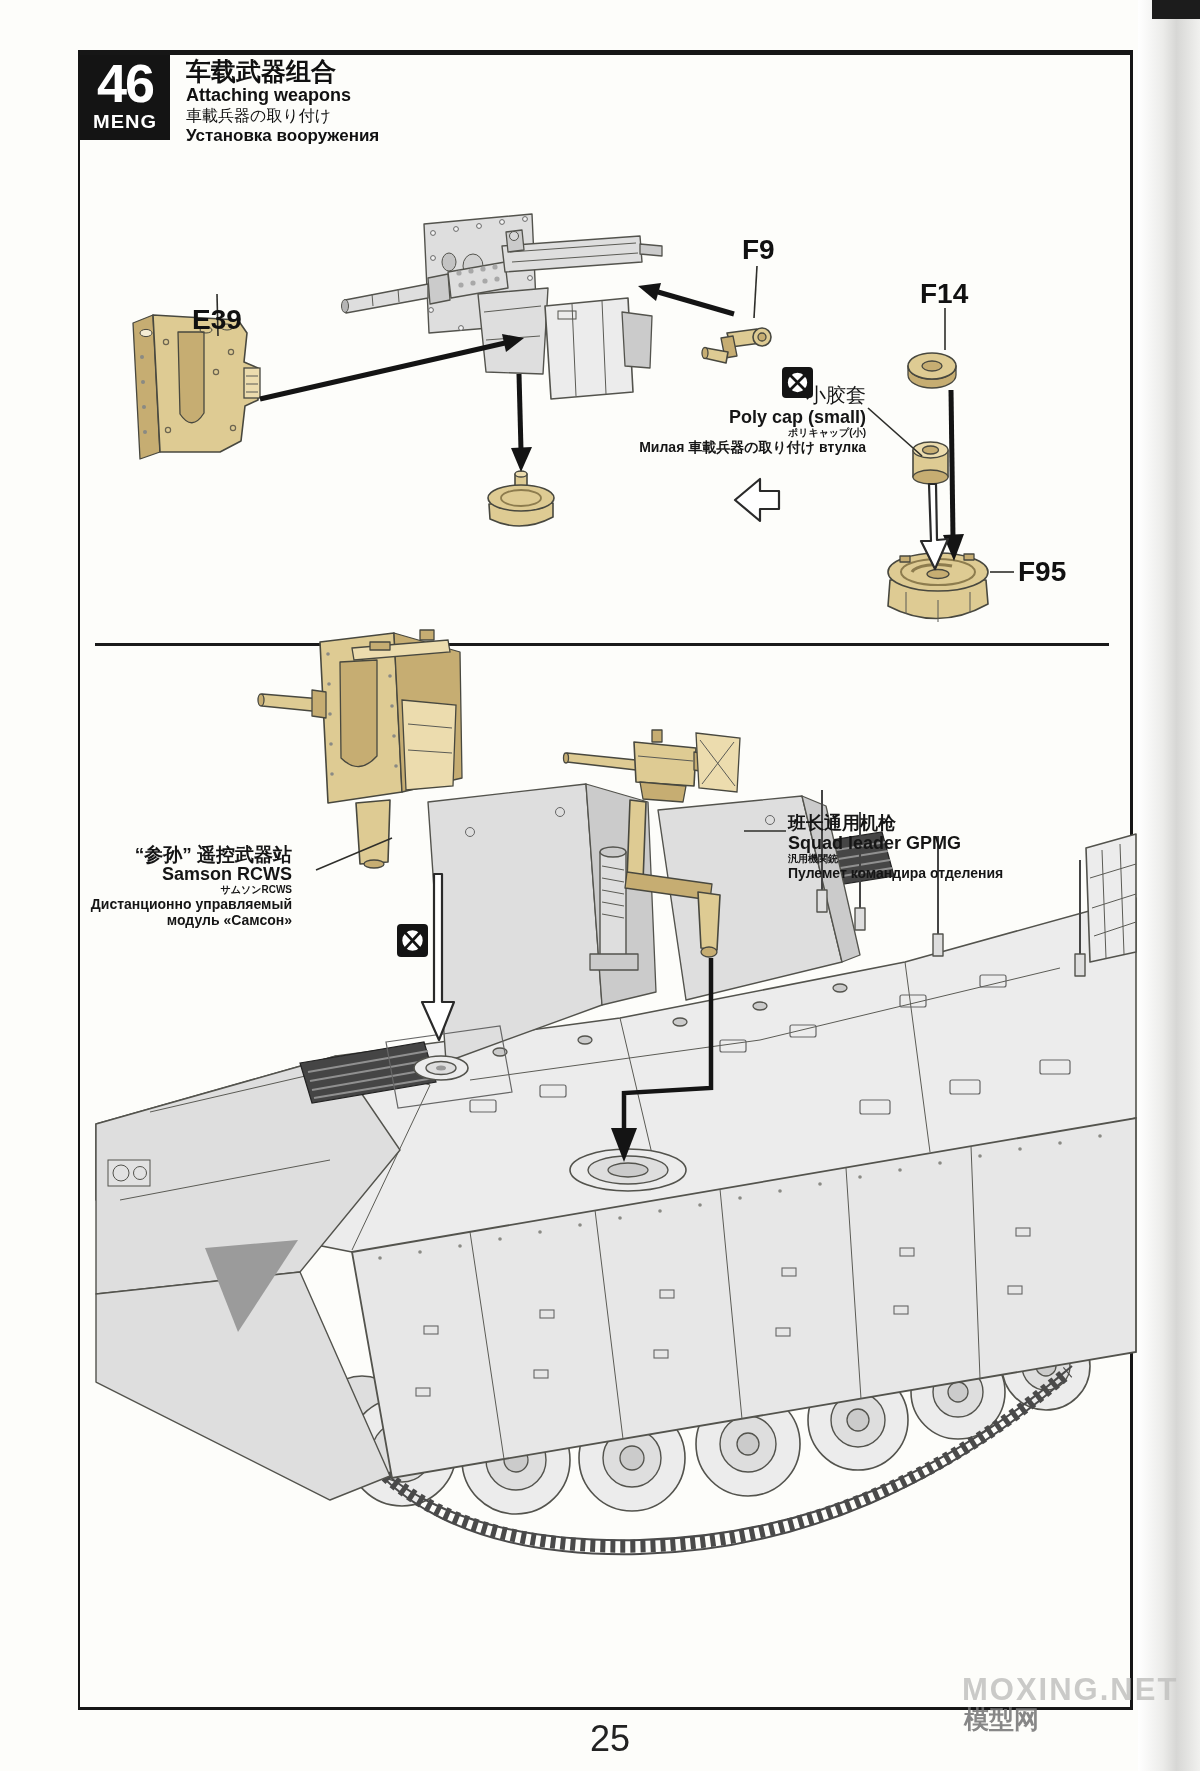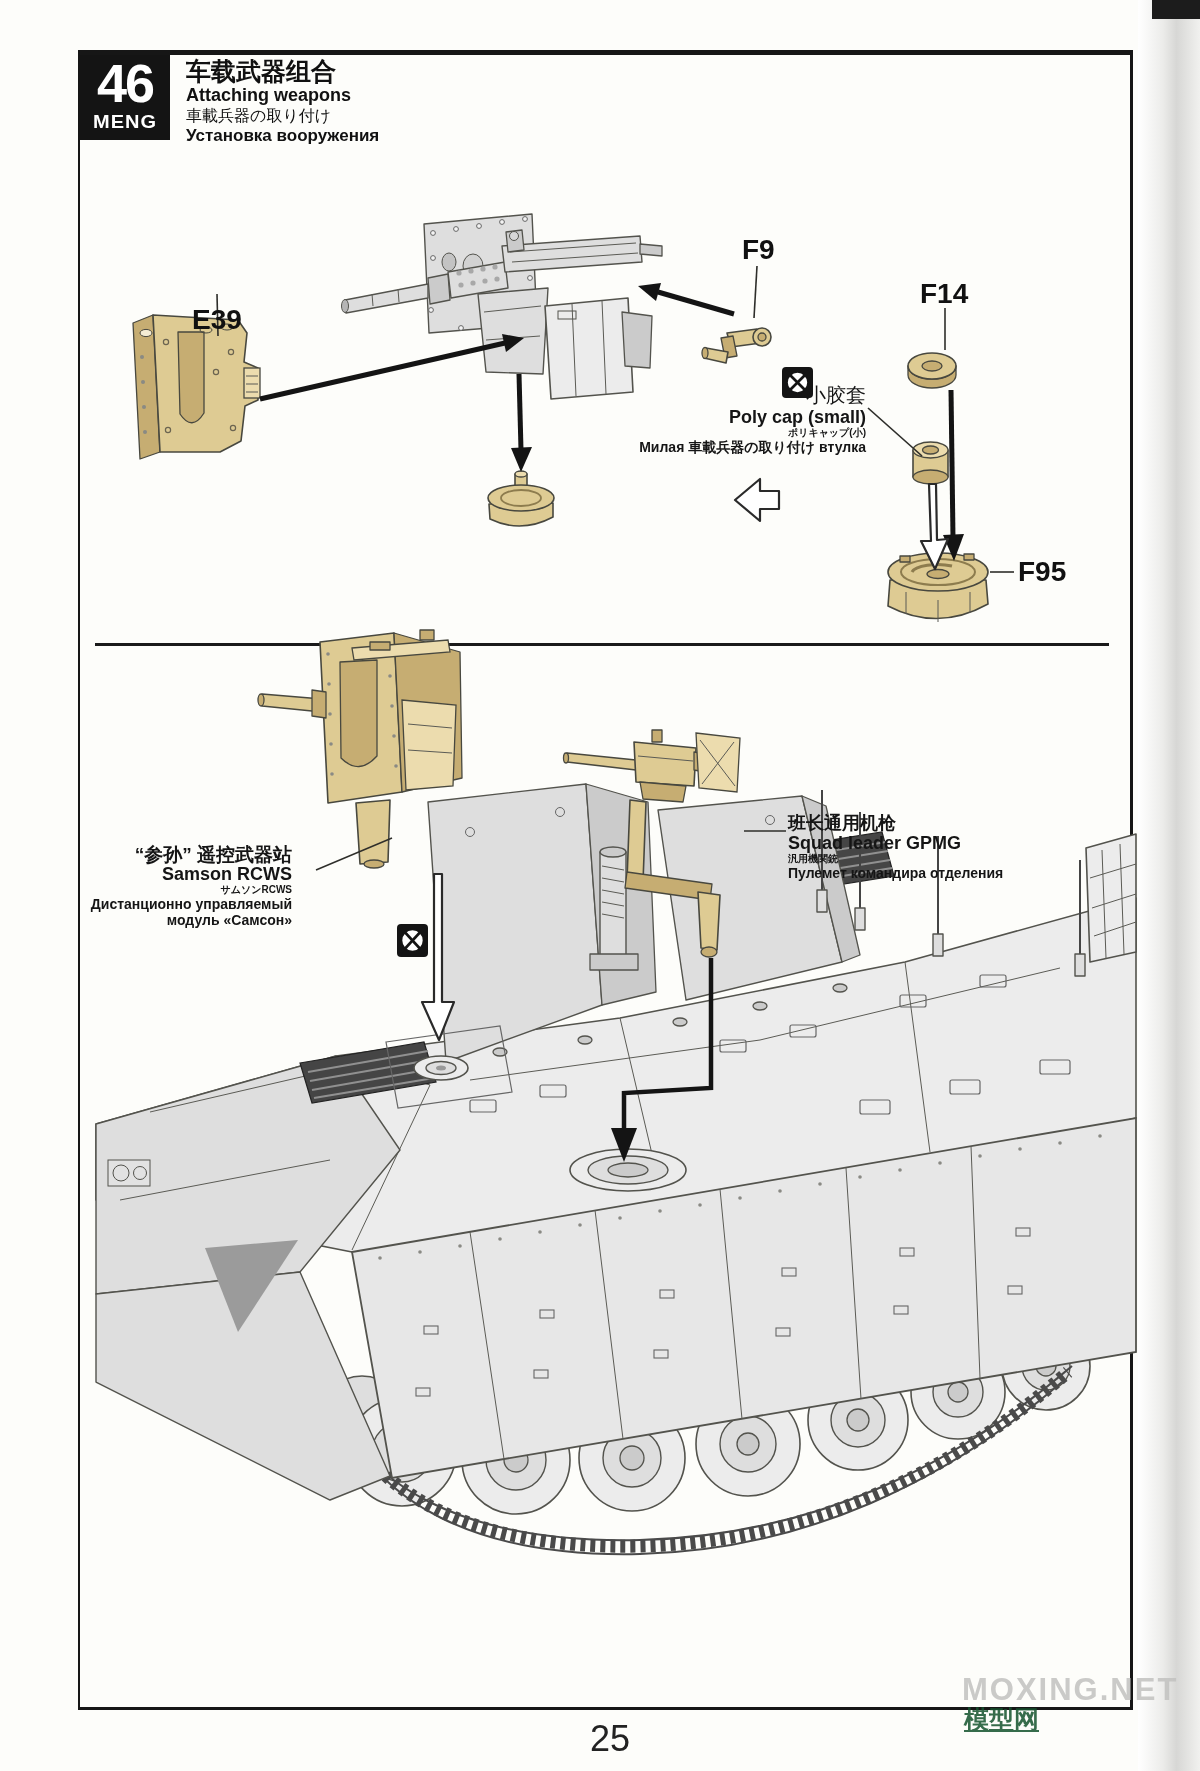--- a/index.html
+++ b/index.html
@@ -54,21 +54,21 @@
   .nb-zh{font-size:19px;font-weight:700;line-height:23px;}
   .nb-en{font-size:18px;font-weight:700;line-height:16px;}
   .nb-ja{font-size:10px;font-weight:700;line-height:15px;}
   .nb-ru{font-size:14px;font-weight:700;line-height:15.5px;}
   .pc-row{display:flex;justify-content:flex-end;align-items:center;gap:6px;}
   .pc-zh{font-size:20px;font-weight:400;margin-top:14px;}
   .pagenum{position:absolute;left:555px;top:1718px;width:110px;text-align:center;z-index:5;
     font-size:36px;color:#222;}
   .wm{position:absolute;z-index:6;color:#c2c2c0;font-weight:700;opacity:.85;}
   .wm1{left:962px;top:1672px;font-size:31px;letter-spacing:2px;}
-  .wm2{left:964px;top:1703px;font-size:25px;color:#14532d;text-decoration:underline;}
+  .wm2{left:964px;top:1703px;font-size:25px;color:#737373;}
 </style>
 </head>
 <body>
 
 <div class="page">
 
   <div class="edge-right"></div>
   <div class="corner-dark"></div>
   <div class="frame"></div>
   <div class="divider"></div>

